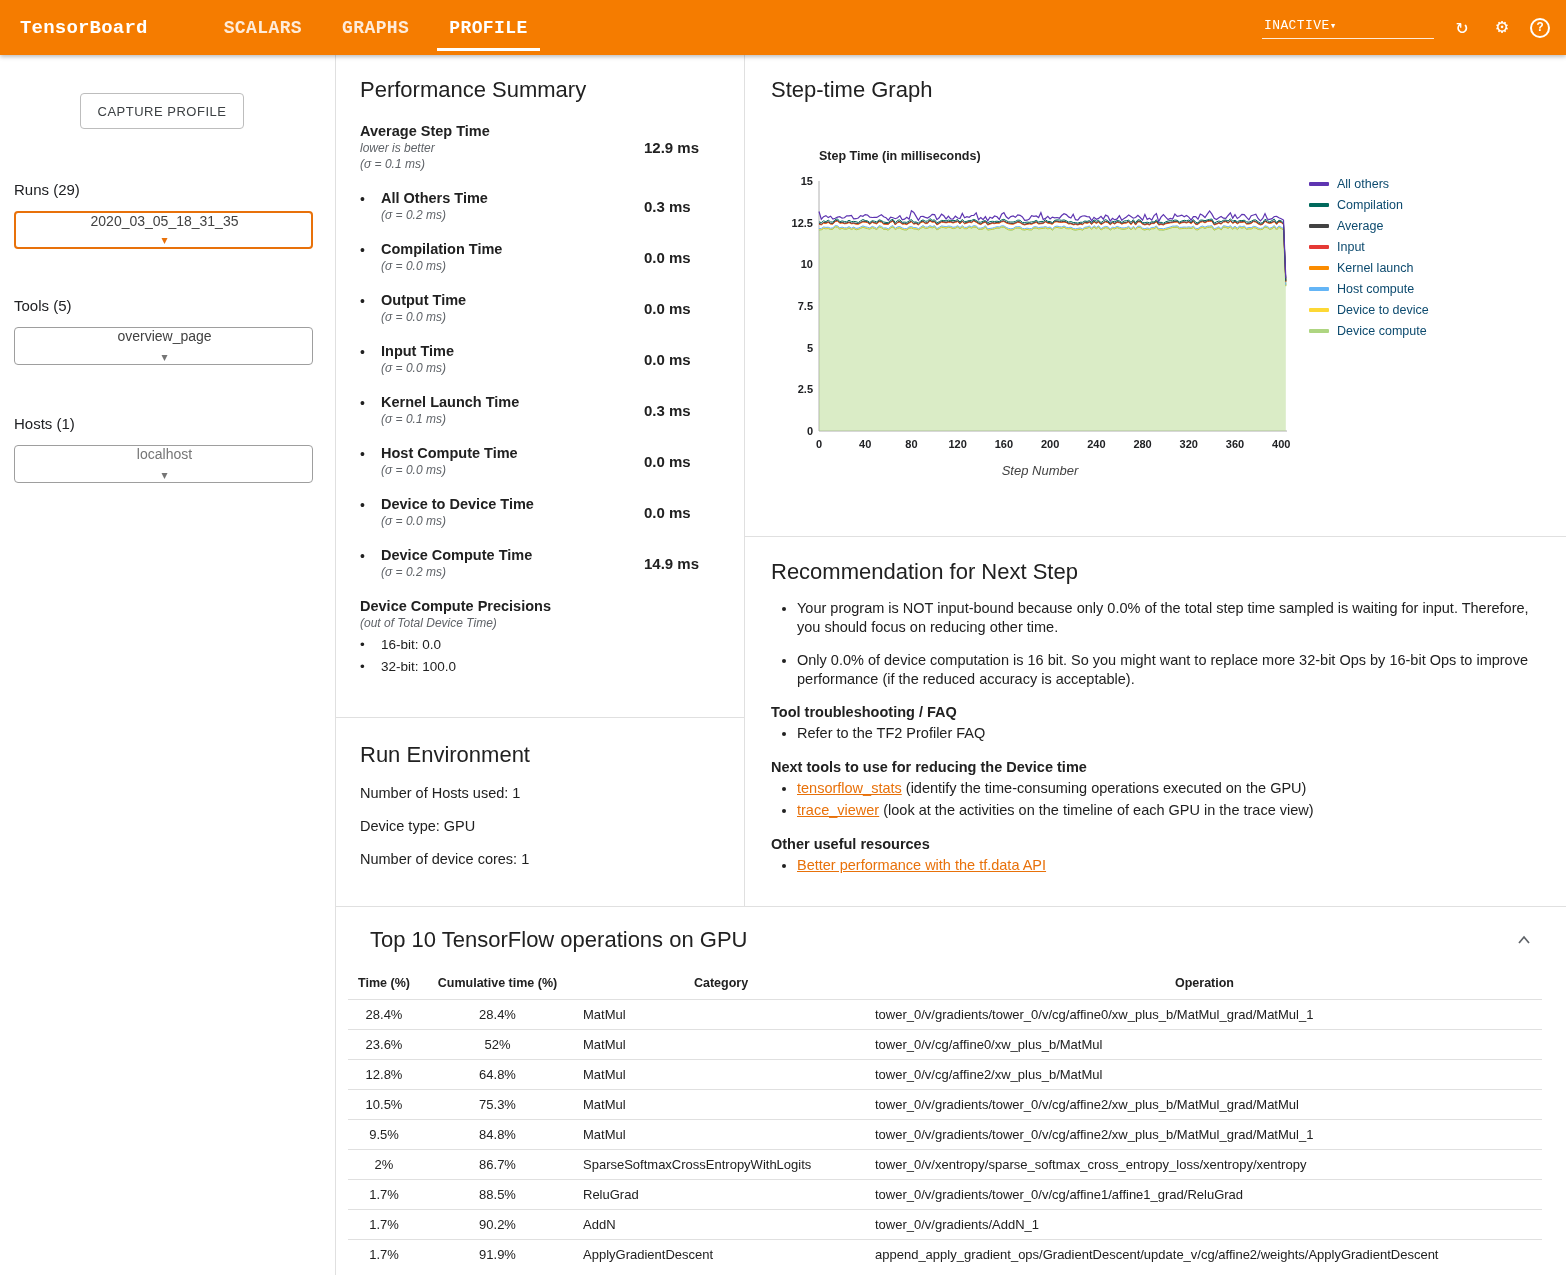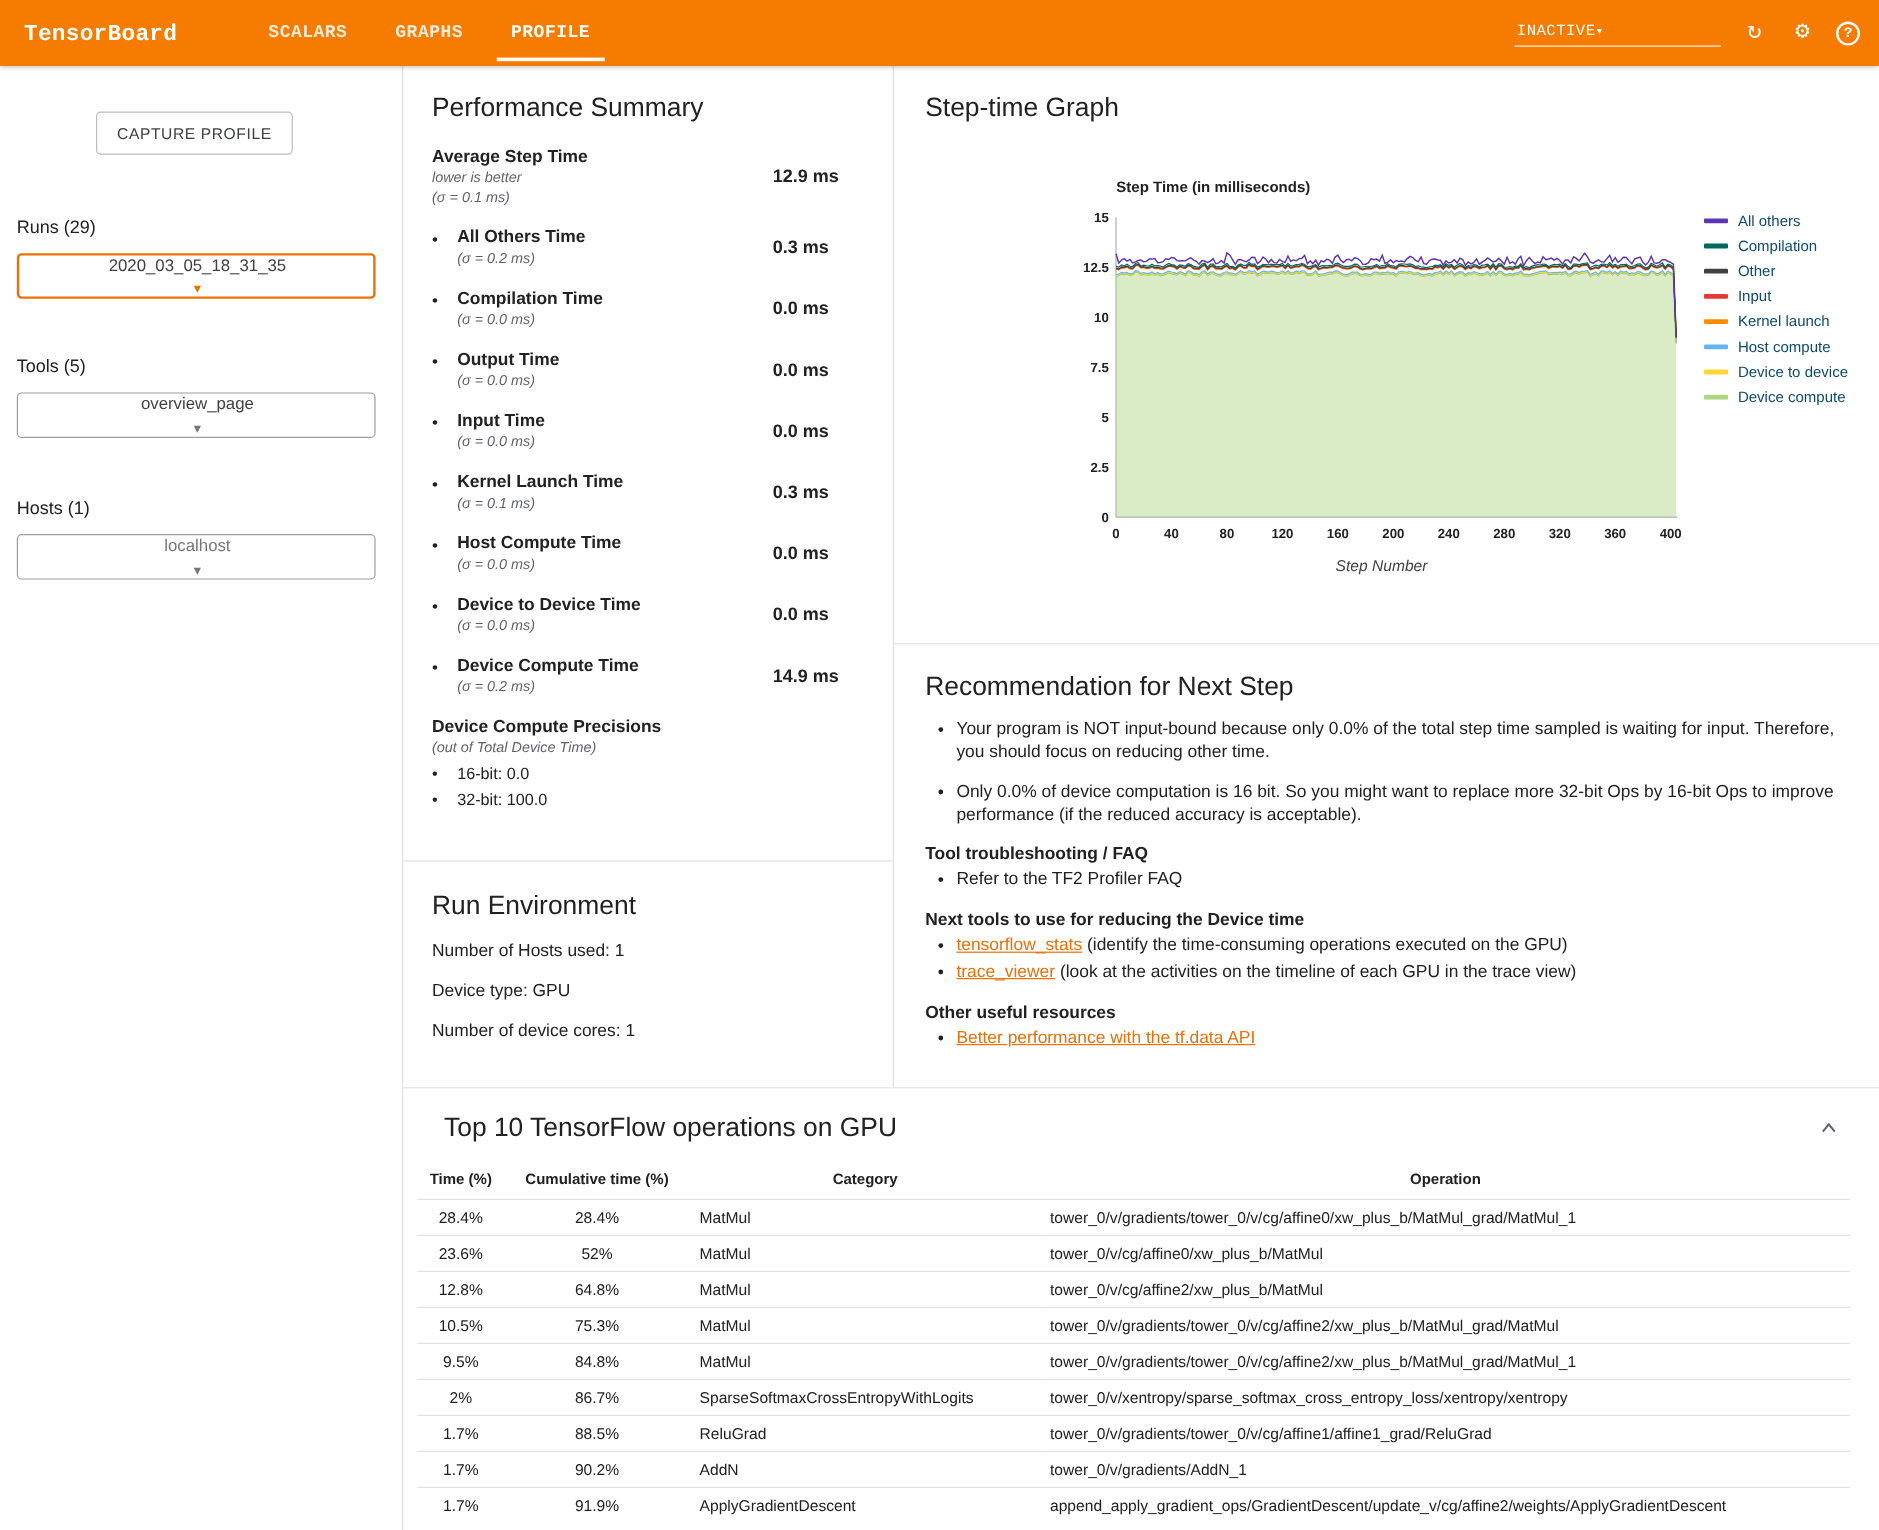--- a/index.html
+++ b/index.html
@@ -17,21 +17,21 @@
     display: flex; align-items: center; justify-content: space-between;
     padding: 0 16px 0 20px;
     box-shadow: 0 2px 4px rgba(0,0,0,0.25);
     position: relative; z-index: 5; font-family: Liberation Mono, monospace;
   }
   .toolbar-left { display: flex; align-items: center; height: 100%; }
   .app-title { font-size: 19px; font-weight: 700; margin-right: 56px; letter-spacing: 0.2px; }
   .tabs { display: flex; height: 100%; }
   .tab {
     display: flex; align-items: center; padding: 0 14px; margin: 4px 6px;
-    font-size: 15px; font-weight: 700; letter-spacing: 0.4px;
+    font-size: 18px; font-weight: 700; letter-spacing: 0.4px;
     color: rgba(255,255,255,0.85); position: relative; cursor: pointer;
   }
   .tab.active { color: #fff; }
   .tab.active::after {
     content: ""; position: absolute; left: 2px; right: 2px; bottom: 0;
     height: 3px; background: #fff;
   }
   .toolbar-right { display: flex; align-items: center; gap: 16px; }
   .status-select {
     display: flex; align-items: center; 
@@ -89,21 +89,21 @@
   .metric-note { font-size: 12px; font-style: italic; color: #5f6368; margin-top: 2px; }
   .metric-value { width: 76px; flex: none; font-size: 15px; font-weight: 700; text-align: left; }
   .precisions { margin-top: 8px; }
   .precisions-title { font-size: 14.5px; font-weight: 700; }
   .precisions-note { font-size: 12px; font-style: italic; color: #5f6368; margin-top: 2px; }
   .precision-line { display: flex; margin-top: 7px; font-size: 13.5px; }
   .precision-line .bullet { width: 21px; flex: none; }
   
   .env-line { font-size: 14.5px; margin-top: 17px; color: #212121; }
   
-  .chart-wrap { display: flex; align-items: flex-start; margin-top: 46px; padding-left: 14px; justify-content: flex-end; }
+  .chart-wrap { display: flex; align-items: flex-start; margin-top: 46px; padding-left: 14px; }
   .chart-title { font-size: 12.5px; font-weight: 700; color: #212121; margin-left: 34px; margin-bottom: 12px; }
   .chart-xlabel { font-size: 13px; font-style: italic; color: #424242; text-align: center; width: 510px; margin-top: 4px; }
   svg .tick { font-size: 11px; font-weight: 700; fill: #202124; font-family: "Liberation Sans", sans-serif; }
   .legend { margin-left: 14px; margin-top: 24px; }
   .legend-item { display: flex; align-items: center; height: 21px; cursor: pointer; }
   .legend-swatch { width: 20px; height: 4px; border-radius: 1px; margin-right: 8px; flex: none; }
   .legend-label { font-size: 12.5px; color: #0c4a6e; white-space: nowrap; }
   
   .rec-bullets { margin: 14px 0 0 26px; }
   .rec-bullets li { font-size: 14.5px; line-height: 1.33; margin-bottom: 13px; }
@@ -329,21 +329,21 @@
                 <div class="legend-item">
                   <span class="legend-swatch" style="background: rgb(94, 53, 177);"></span>
                   <span class="legend-label">All others</span>
                 </div>
                 <div class="legend-item">
                   <span class="legend-swatch" style="background: rgb(0, 105, 92);"></span>
                   <span class="legend-label">Compilation</span>
                 </div>
                 <div class="legend-item">
                   <span class="legend-swatch" style="background: rgb(66, 66, 66);"></span>
-                  <span class="legend-label">Other</span>
+                  <span class="legend-label">Average</span>
                 </div>
                 <div class="legend-item">
                   <span class="legend-swatch" style="background: rgb(229, 57, 53);"></span>
                   <span class="legend-label">Input</span>
                 </div>
                 <div class="legend-item">
                   <span class="legend-swatch" style="background: rgb(251, 140, 0);"></span>
                   <span class="legend-label">Kernel launch</span>
                 </div>
                 <div class="legend-item">

